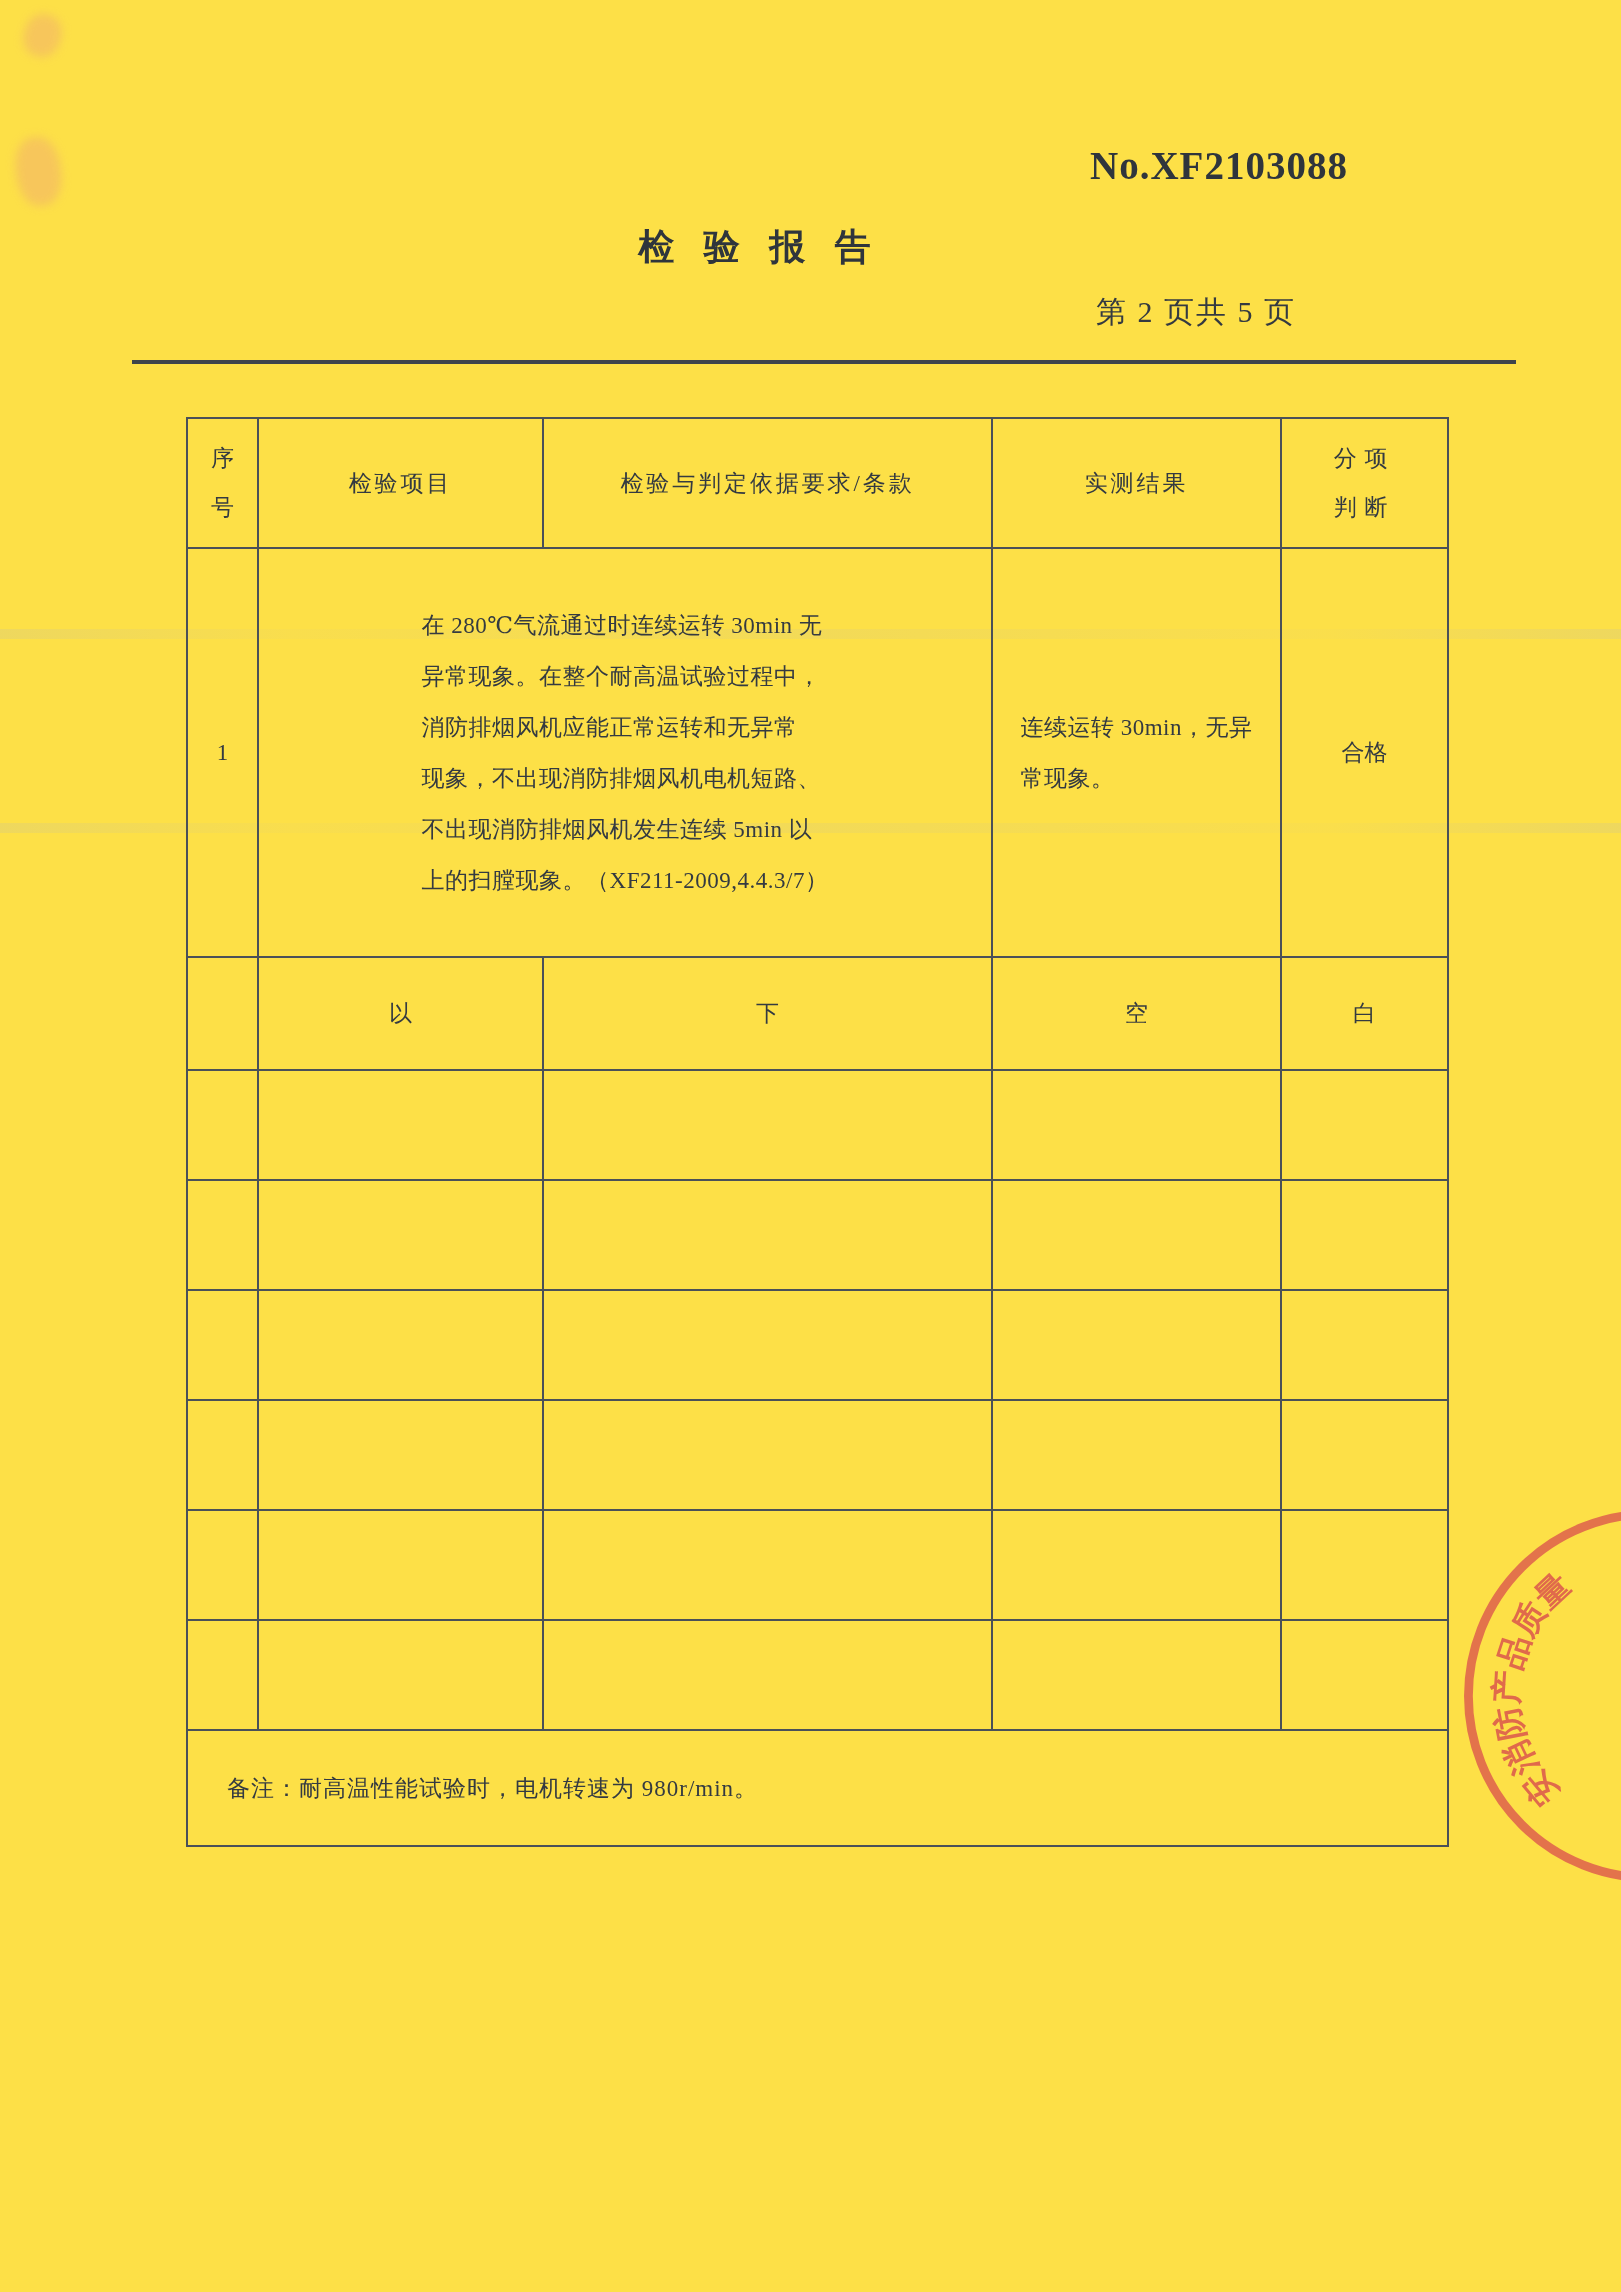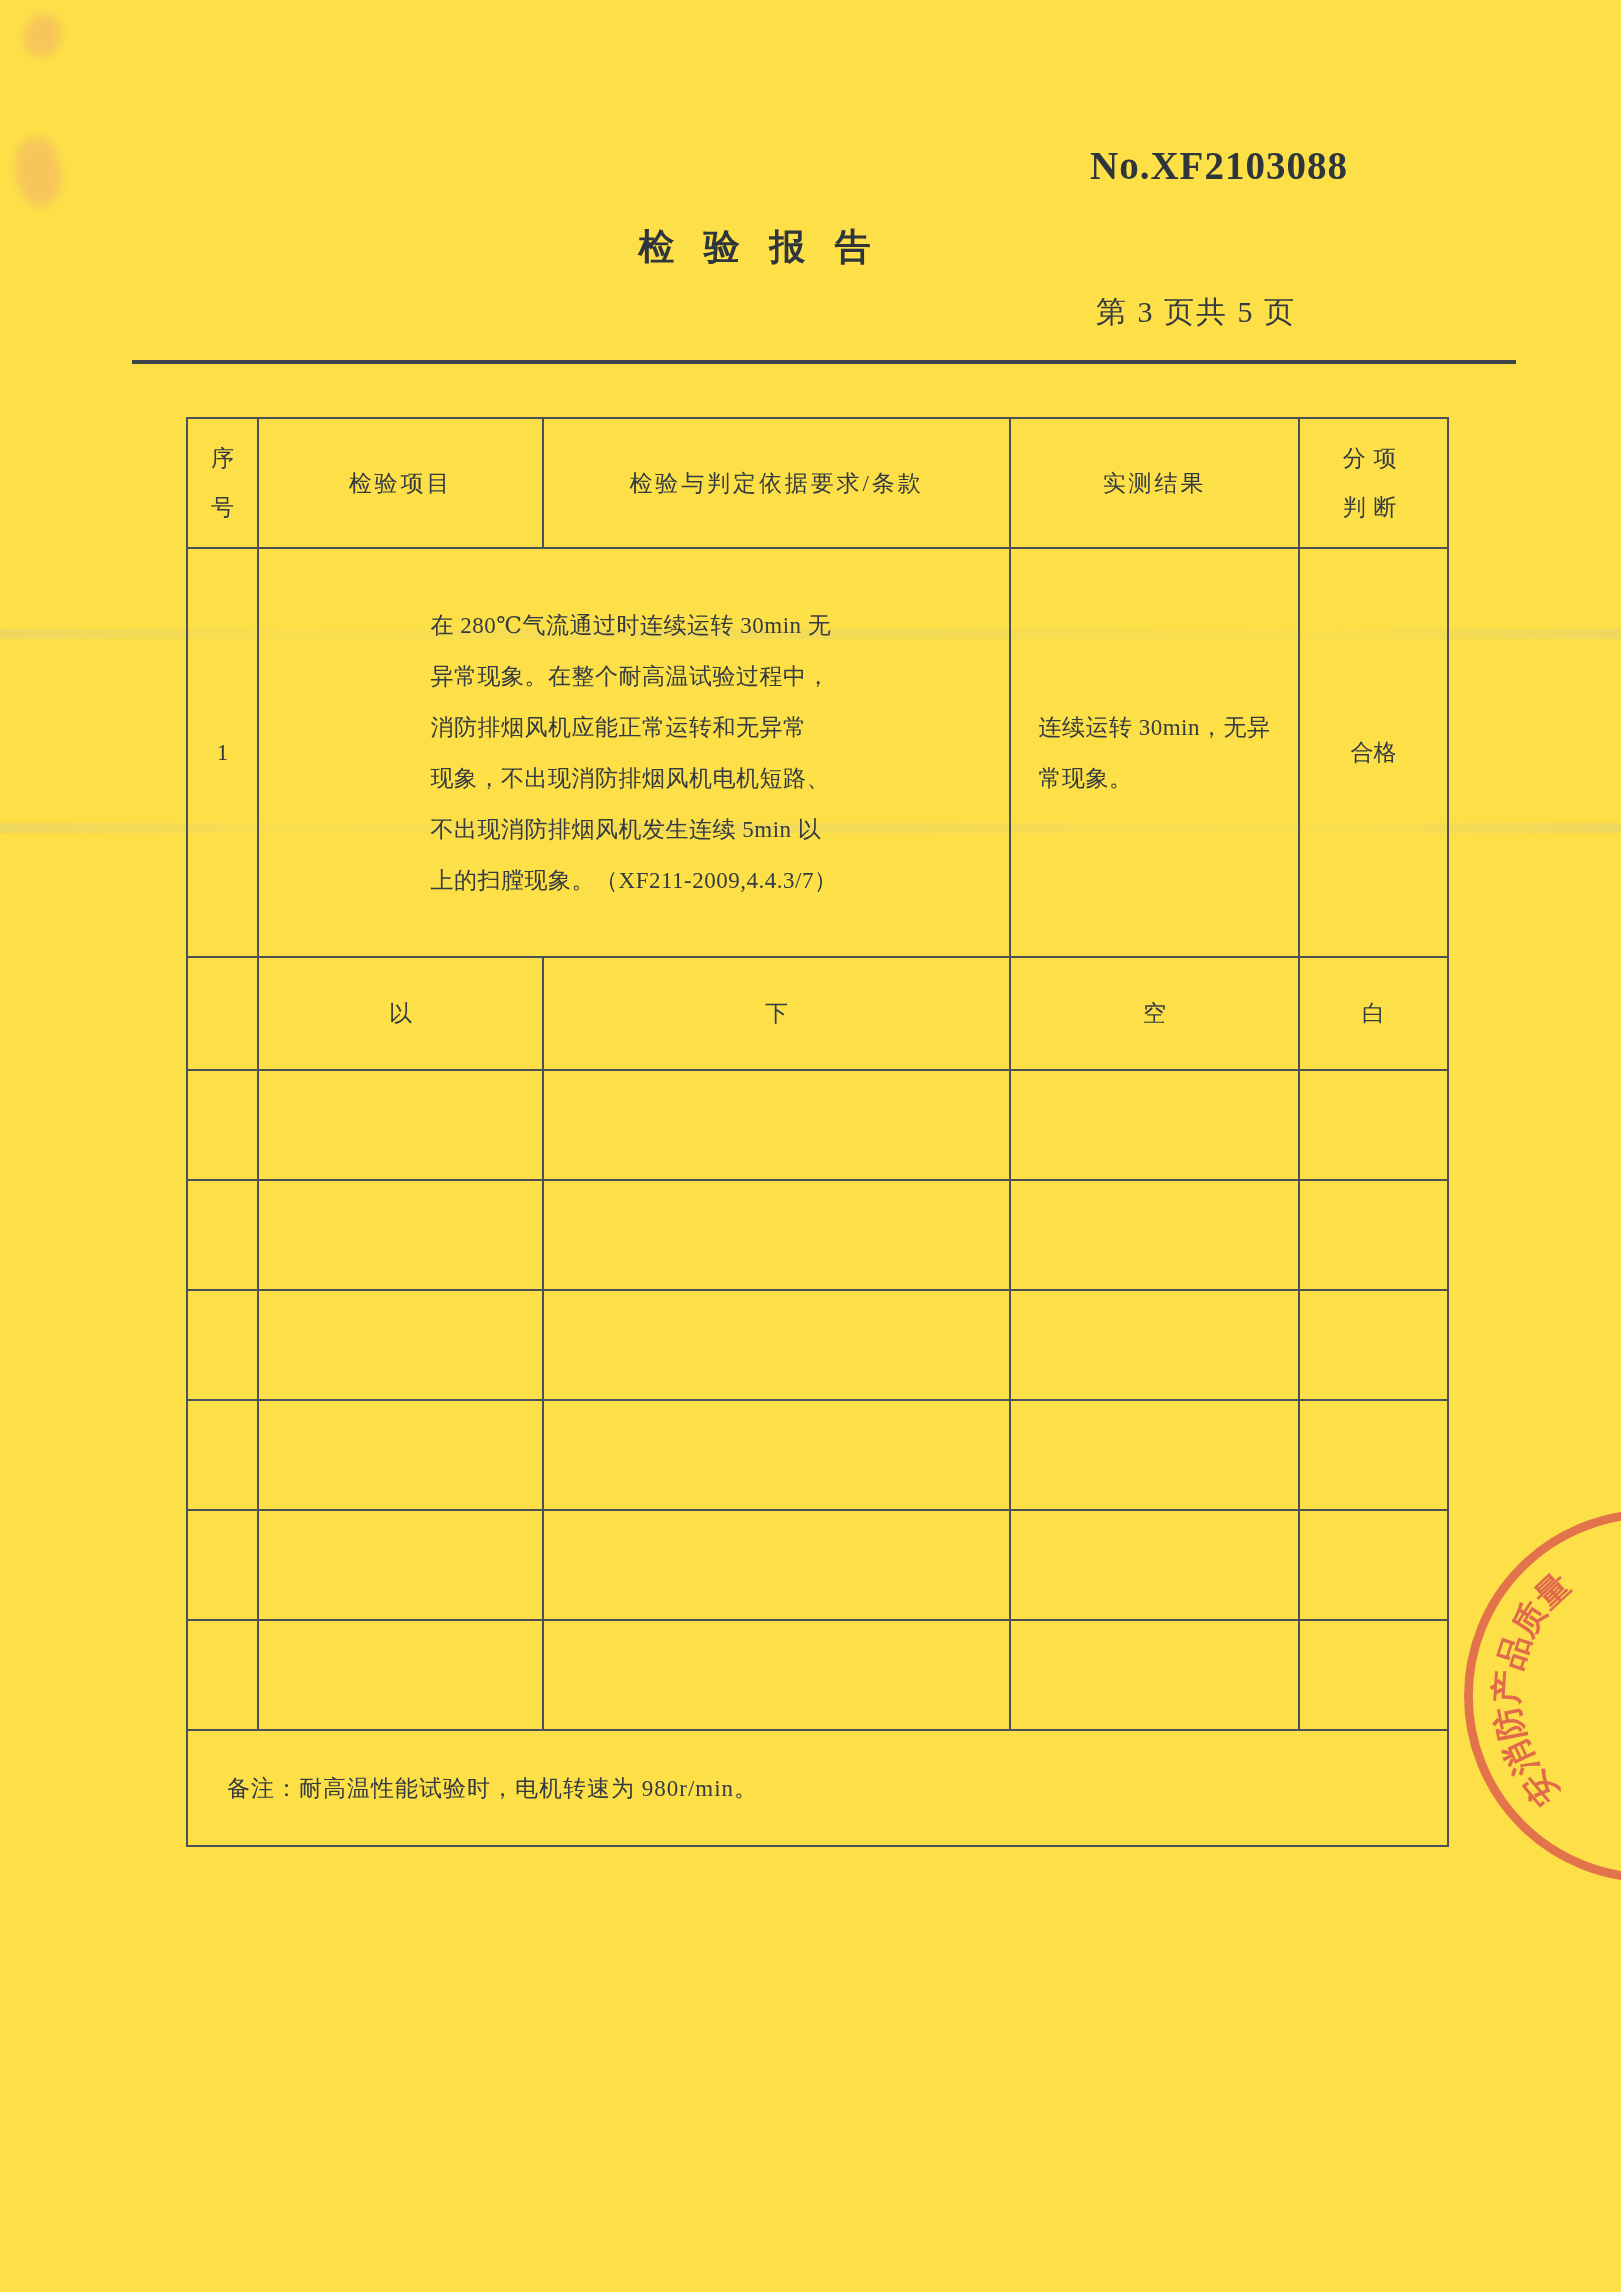--- a/index.html
+++ b/index.html
@@ -50,21 +50,21 @@
   .tcell {
     border-right:2px solid #4a5058; box-sizing:border-box;
     display:flex; align-items:center; justify-content:center;
     text-align:center; overflow:hidden;
   }
   .tcell:last-child { border-right:none; }
   .c1 { width:71px; }
   .c2 { width:285px; }
   .c3 { flex:1; }
   .c4 { width:289px; }
-  .c5 { width:147px; }
+  .c5 { width:165px; }
 
   .r-head  { height:130px; }
   .r-data  { height:409px; }
   .r-blank { height:113px; }
   .r-empty { height:110px; }
   .r-note  { height:114px; }
 
   .head-label { letter-spacing:2.9px; }
   .wrap-narrow  { display:inline-block; width:35px;  line-height:49px; letter-spacing:0; }
   .wrap-2x2     { display:inline-block; width:78px;  line-height:49px; letter-spacing:7.8px; }
@@ -88,21 +88,21 @@
 
 <div class="page">
 
   <div class="red-mark m1"></div>
   <div class="red-mark m2"></div>
   <div class="streak s1"></div>
   <div class="streak s2"></div>
 
   <div class="report-no">No.XF2103088</div>
   <div class="title">检验报告</div>
-  <div class="page-info">第 3 页共 5 页</div>
+  <div class="page-info">第 2 页共 5 页</div>
   <div class="title-rule"></div>
 
   <div class="itable">
 
     <div class="trow r-head">
       <div class="tcell c1">
         <span class="wrap-narrow">序号</span>
       </div>
       <div class="tcell c2">
         <span class="head-label">检验项目</span>

